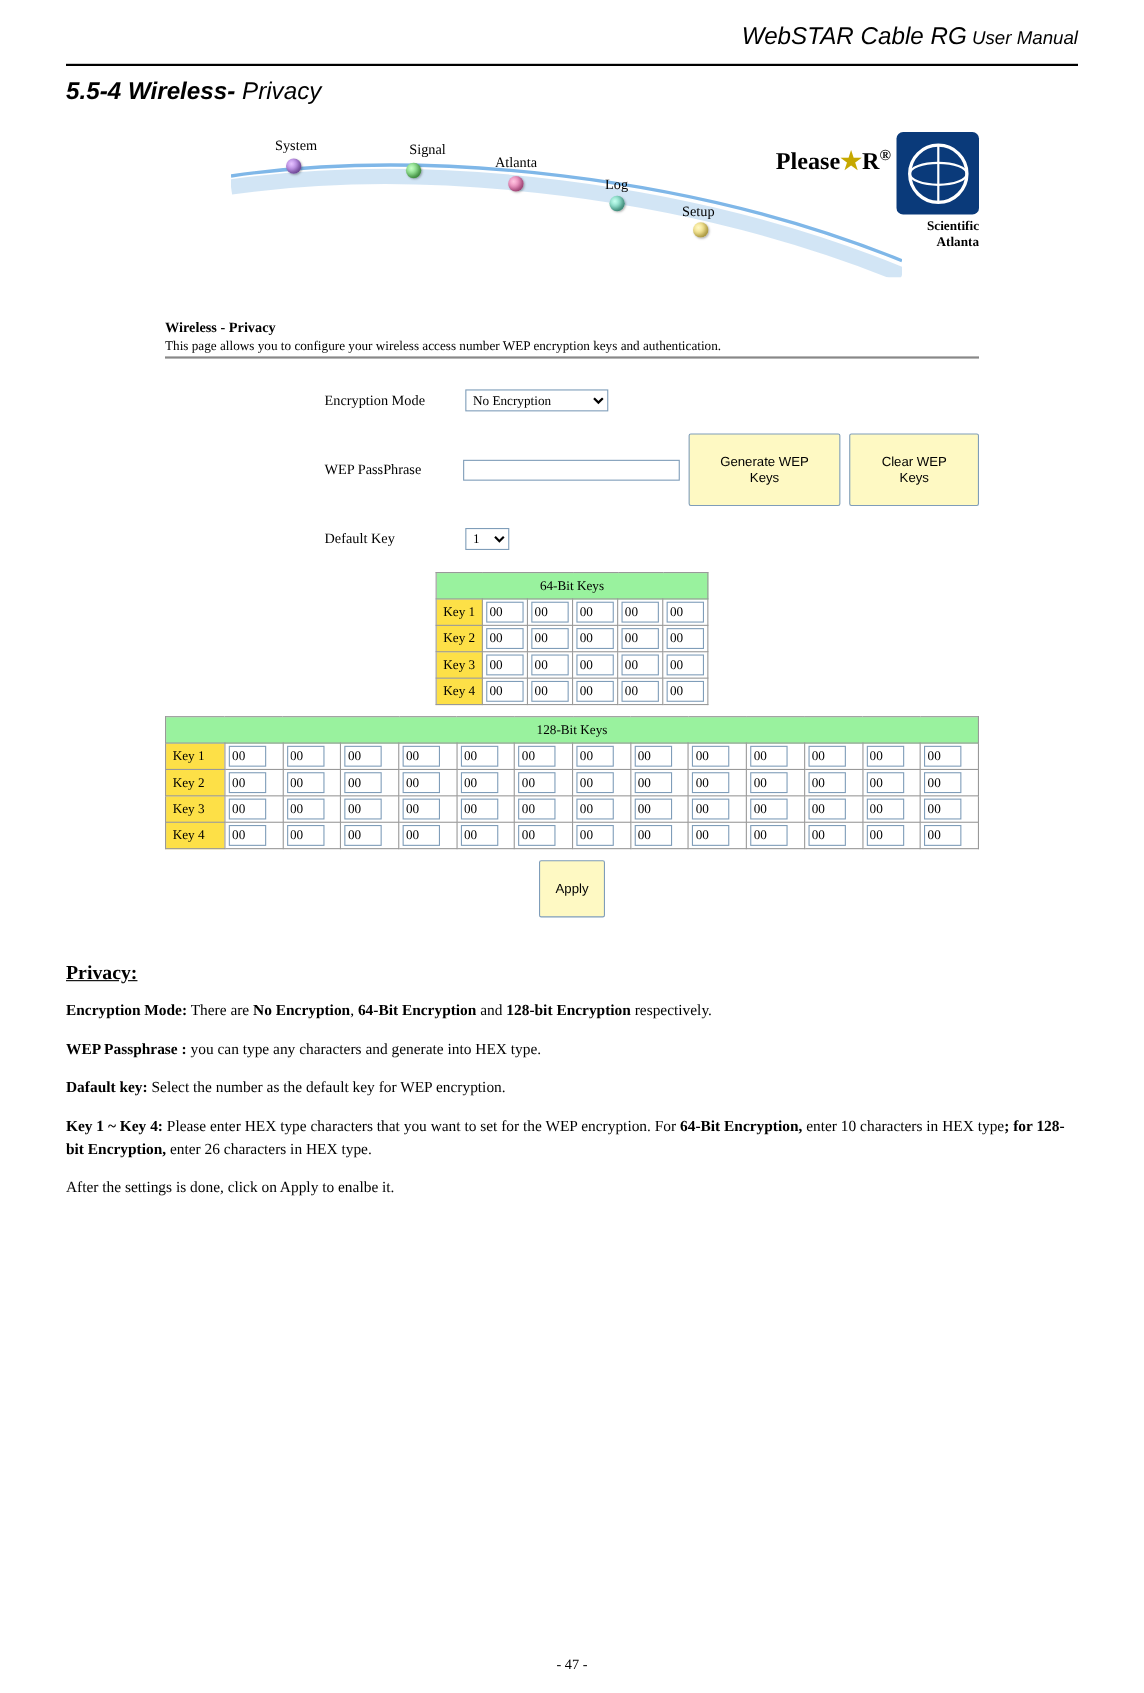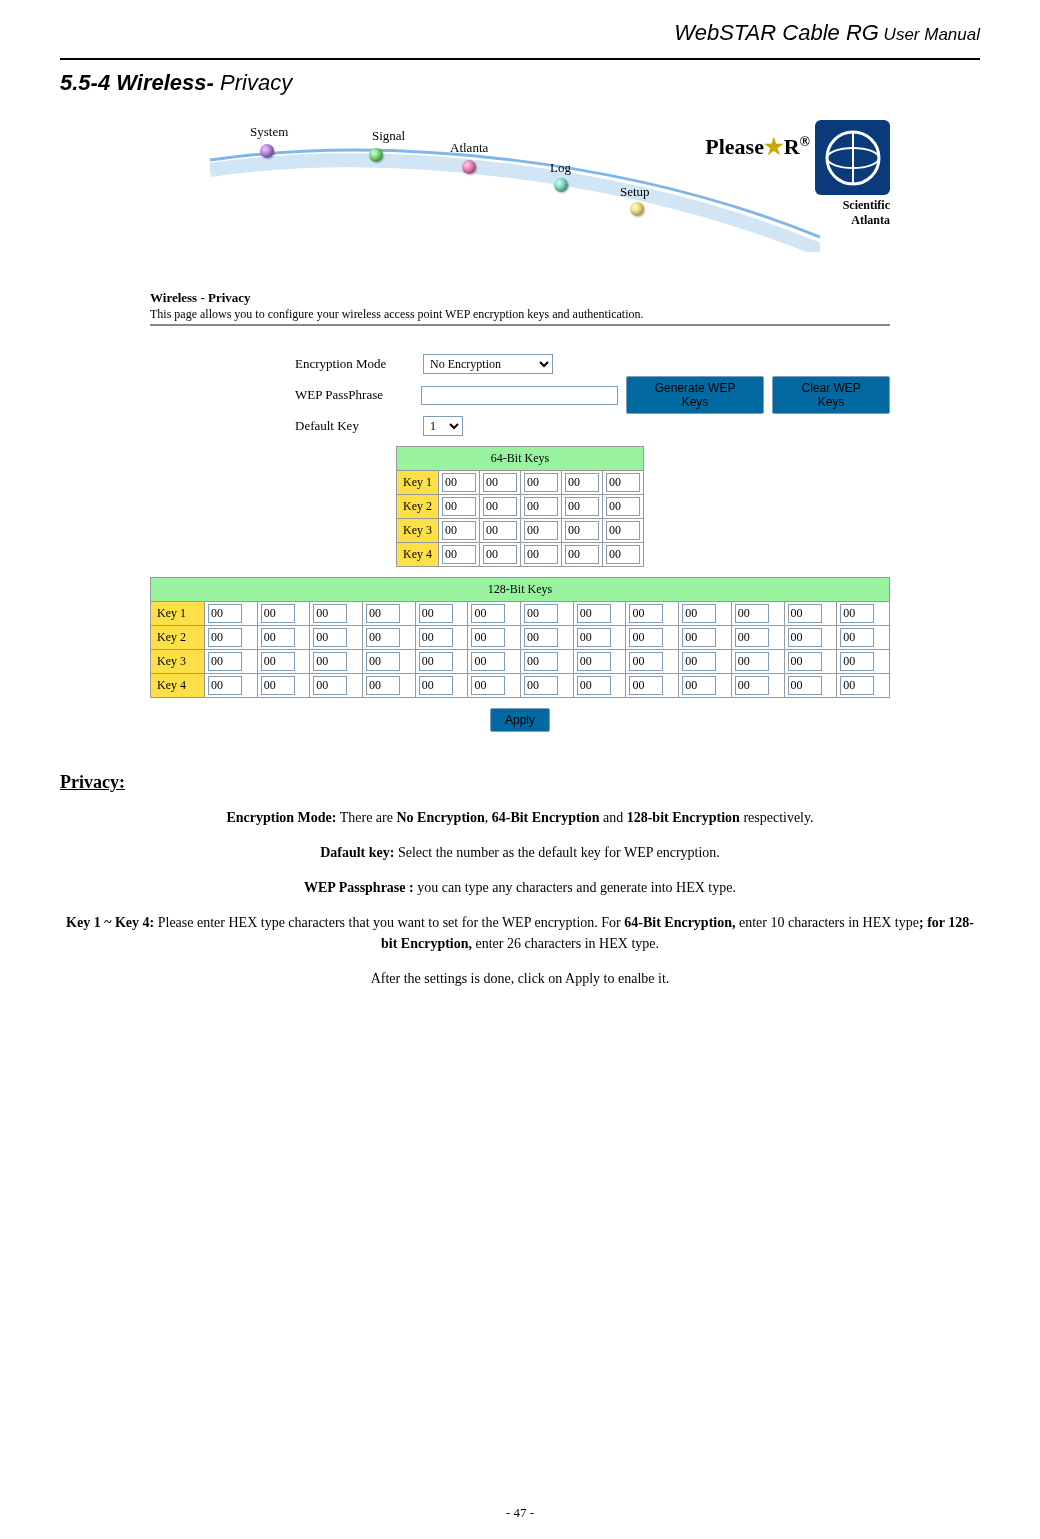--- a/index.html
+++ b/index.html
@@ -60,28 +60,28 @@
   .brand {
     position:absolute; right:80px; top:14px; font:700 22px Georgia; color:#000;
   }
   .brand .st { font-size:14px; vertical-align: super;}
   .subbrand {
     position:absolute; right:0; top:78px; font:600 12px Verdana; color:#000; text-align:right;
   }
   .section-label { font:700 13px Verdana; color:#000; margin:4px 0 1px 0;}
   .section-desc  { font:12px Verdana; color:#000; margin:0 0 2px 0;}
   .hr { border-bottom:2px solid #888; margin:2px 0 28px 0;}
-  .formrow { display:flex; align-items:center; gap:8px; margin:2px 0; font:13px Verdana;}
+  .formrow { display:flex; align-items:center; gap:8px; margin:20px 0; font:13px Verdana;}
   .formrow .lab { width:120px; text-align:left; }
   select, input[type=text] {
     font:12px Verdana; padding:1px 2px; border:1px solid #7f9db9; background:#fff;
     box-sizing:border-box;
   }
   button {
-    font:12px Arial; padding:4px 14px; border:1px solid #7f9db9; background:#0369a1;
+    font:12px Arial; padding:18px 14px; border:1px solid #7f9db9; background:#fef9c3;
     border-radius:2px; cursor:pointer;
   }
   .keyblock { margin:10px 0 0 0;}
   table.keys {
     border-collapse:collapse; margin:0 auto;
   }
   table.keys th.title {
     background:#99f29e; border:1px solid #999; font:12px Verdana; padding:4px 6px; font-weight:normal;
   }
   table.keys td {
@@ -91,21 +91,21 @@
   table.keys input { width:34px; text-align:left;}
   table.keys128 { width:100%;border-radius:20px; }
   table.keys128 td input { width:34px;}
   .applyrow { text-align:center; margin:10px 0 0 0;}
   .desc {
     margin:40px 0 0 0; font:14px Verdana; line-height:1.5;
   }
   .desc h3 {
     font:700 18px Verdana; text-decoration:underline; margin:0 0 14px 0;
   }
-  .desc p { margin:0 0 14px 0;text-align:center;}
+  .desc p { margin:0 0 14px 0;}
   .pnum {
     position:absolute; bottom:18px; left:0; right:0; text-align:center;
     font:13px "Times New Roman", serif;
   }
 </style>
 </head>
 <body>
 
 <div class="page">
 
@@ -144,21 +144,21 @@
             <ellipse cx="30" cy="30" rx="26" ry="10" fill="none" stroke="#fff" stroke-width="2"></ellipse>
             <line x1="30" y1="4" x2="30" y2="56" stroke="#fff" stroke-width="2"></line>
           </svg>
       </div>
       <div class="subbrand">
         <span>Scientific</span><br><span>Atlanta</span>
       </div>
     </div>
 
     <div class="section-label">Wireless - Privacy</div>
-    <div class="section-desc">This page allows you to configure your wireless access point WEP encryption keys and authentication.</div>
+    <div class="section-desc">This page allows you to configure your wireless access number WEP encryption keys and authentication.</div>
     <div class="hr"></div>
 
     <div style="margin-left:145px">
       <div class="formrow">
         <span class="lab">Encryption Mode</span>
         <select style="width:130px">
           <option>No Encryption</option>
         </select>
       </div>
       <div class="formrow">
@@ -299,24 +299,24 @@
       <button>Apply</button>
     </div>
   </div>
 
   <div class="desc">
     <h3>Privacy:</h3>
     <p>
       <b>Encryption Mode:</b><span> There are </span><b>No Encryption</b><span>, </span><b>64-Bit Encryption</b><span> and </span><b>128-bit Encryption</b><span> respectively.</span>
     </p>
     <p>
-      <b>Dafault key:</b><span> Select the number as the default key for WEP encryption.</span>
+      <b>WEP Passphrase :</b><span> you can type any characters and generate into HEX type.</span>
     </p>
     <p>
-      <b>WEP Passphrase :</b><span> you can type any characters and generate into HEX type.</span>
+      <b>Dafault key:</b><span> Select the number as the default key for WEP encryption.</span>
     </p>
     <p>
       <b>Key 1 ~ Key 4:</b><span>   Please enter HEX type characters that you want to set for the WEP encryption. For </span><b>64-Bit Encryption,</b><span> enter 10 characters in HEX type</span><b>; for 128-bit Encryption,</b><span> enter 26 characters in HEX type.</span>
     </p>
     <p>After the settings is done, click on Apply to enalbe it.</p>
   </div>
 
   <div class="pnum">- 47 -</div>
 </div>
 

